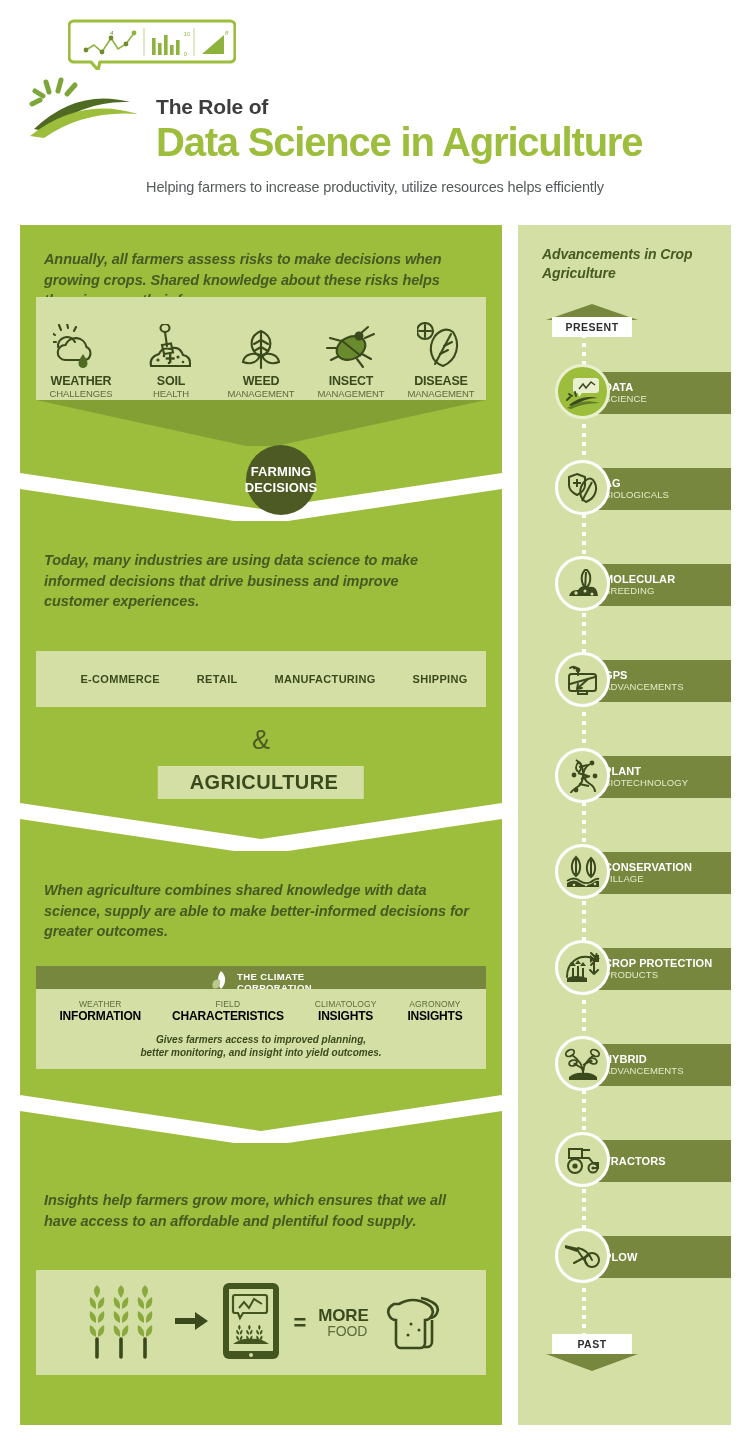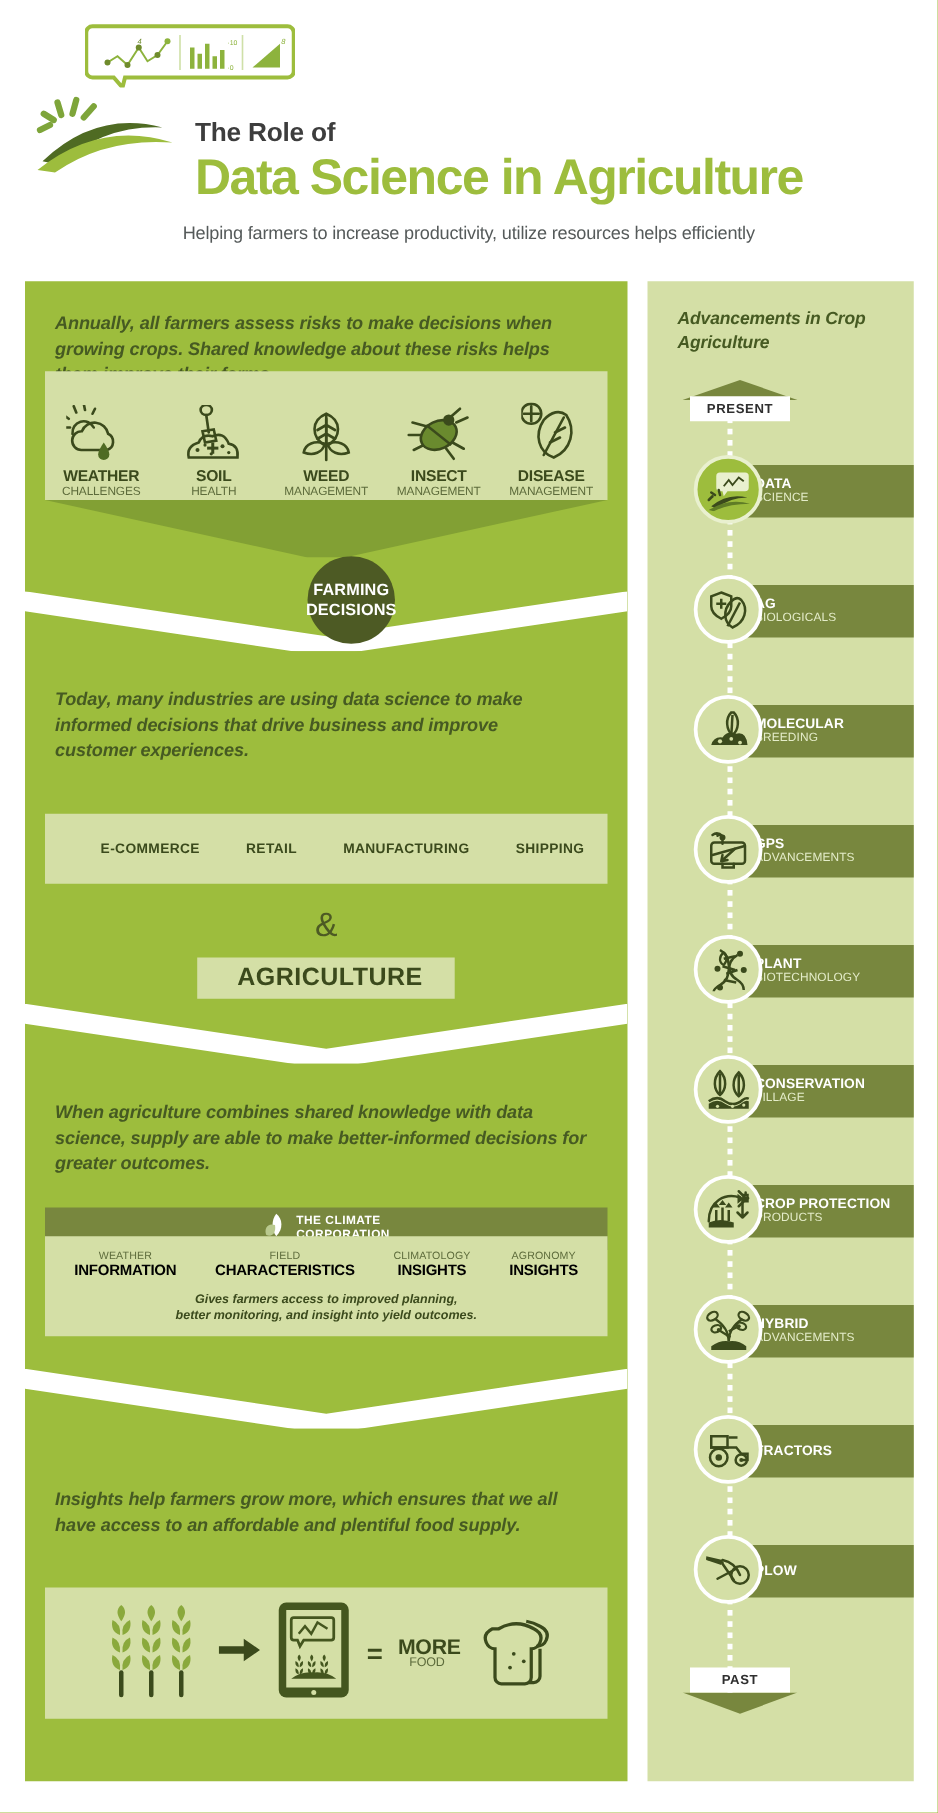--- a/index.html
+++ b/index.html
@@ -103,21 +103,21 @@
     color: #3b4a1c; line-height: 1.35; margin-top: 9px;
   }
 
   
   .food-bar {
     position: absolute; left: 16px; width: 450px; height: 105px;
     display: flex; align-items: center; justify-content: center; gap: 12px;
   }
   .more-food { text-align: left; line-height: 1.0; }
   .more-food .m1 { font-size: 17px; font-weight: bold; color: #3b4a1c; letter-spacing: -0.2px; }
-  .more-food .m2 { font-size: 10px; color: #5d6b3b; letter-spacing: -0.1px; margin-left: 9px; }
+  .more-food .m2 { font-size: 14px; color: #5d6b3b; letter-spacing: -0.1px; margin-left: 9px; }
   .eq { font-size: 22px; font-weight: bold; color: #3b4a1c; }
 
   
   .right-col {
     position: absolute; left: 518px; top: 225px;
     width: 213px; height: 1200px;
     background: #d4dfa6;
   }
   .adv-title {
     position: absolute; left: 24px; top: 20px; width: 180px;

